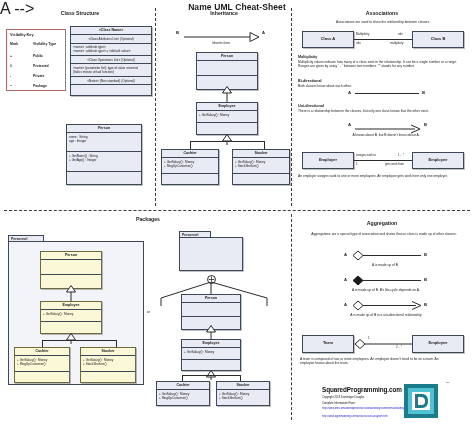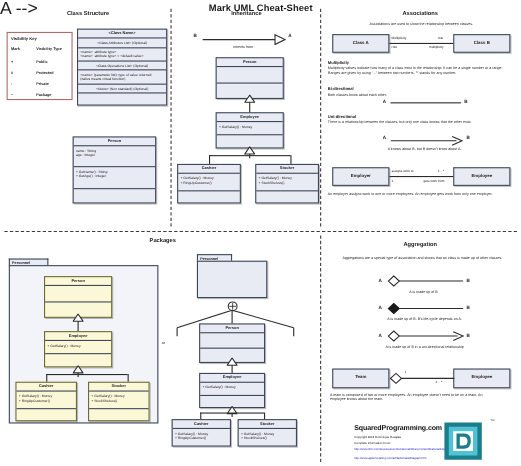--- a/index.html
+++ b/index.html
@@ -146,21 +146,21 @@
 
   .mult-lab { font-size: 2.9px; }
   .or-lab { font-size: 3.4px; }
 </style>
 </head>
 <body>
 
 <div id="sheet">
 
   
-  <div class="abs title" style="left:0; top:2px; width:474px;">Mark UML Cheat-Sheet</div>
+  <div class="abs title" style="left:0; top:2px; width:474px;">Name UML Cheat-Sheet</div>
 
   
   <div class="abs vdash" style="left:155px; top:8px; height:198px;"></div>
   <div class="abs vdash" style="left:291px; top:8px; height:198px;"></div>
   <div class="abs hdash" style="left:4px; top:210px; width:466px;"></div>
   <div class="abs vdash" style="left:291px; top:214px; height:206px;"></div>
 
   
   <div class="abs section-title" style="left:10px; top:10px; width:140px;">Class Structure</div>
 

